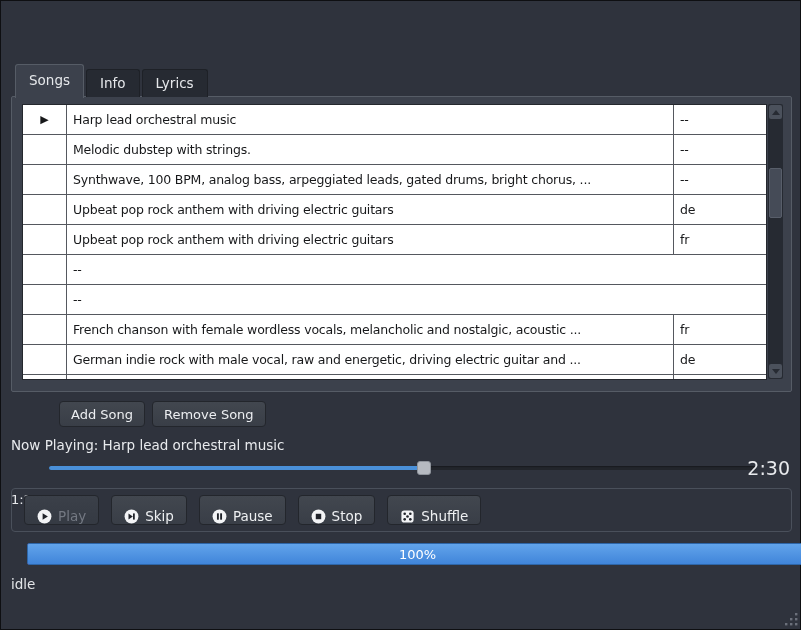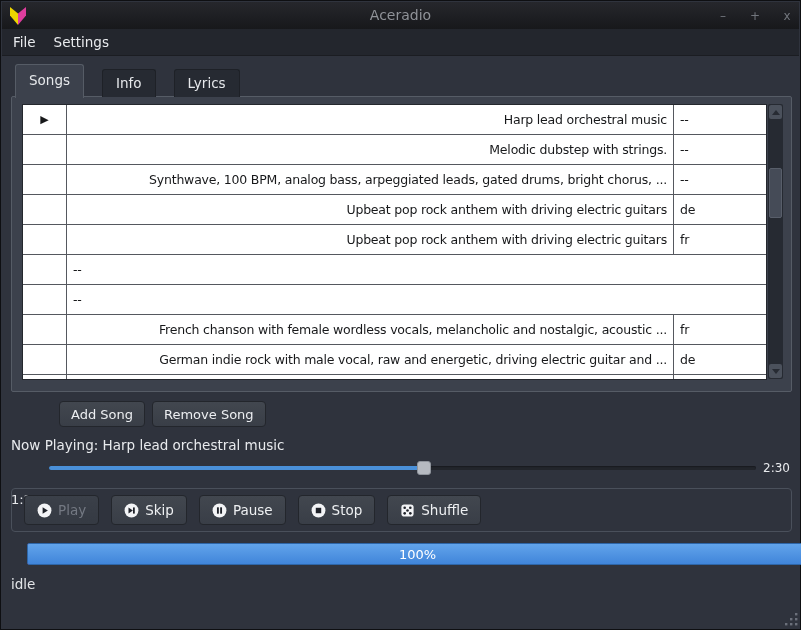--- a/index.html
+++ b/index.html
@@ -22,36 +22,36 @@
   .menubar{position:absolute;left:1px;right:1px;top:28px;height:27px;
     background:#23262d;border-bottom:1px solid #1b1d22;display:flex;
     align-items:center;padding-left:2px;box-sizing:border-box;}
   .menu-item{padding:0 9px;font-size:13.5px;color:#e9ebee;height:27px;line-height:26px;}
 
   
   .tabbar{position:absolute;left:14px;top:62px;height:34px;display:flex;
     align-items:flex-end;z-index:3;}
   .tab{background:#262a32;border:1px solid #1e2127;border-bottom:none;
     border-radius:3px 3px 0 0;padding:0 13px;height:27px;line-height:27px;
-    font-size:13.5px;color:#e6e8eb;margin-right:18px;}
+    font-size:13.5px;color:#e6e8eb;margin-right:2px;}
   .tab.active{height:33px;line-height:31px;background:#3c414c;
     border-color:#565c66;margin-bottom:-1px;}
 
   
   .pane{position:absolute;left:10px;top:95px;width:781px;height:296px;
     background:#3c414c;border:1px solid #565c66;border-radius:2px;
     box-sizing:border-box;z-index:2;}
   .table-area{position:absolute;left:10px;top:7px;display:flex;}
   .tgrid{width:745px;background:#ffffff;border:1px solid #24272d;box-sizing:border-box;}
   .trow{display:flex;height:29px;border-bottom:1px solid #55585e;background:#fff;}
   .trow.partial{height:4px;border-bottom:none;}
   .tcell{line-height:29px;font-size:12.5px;letter-spacing:-0.2px;color:#17181a;
     white-space:nowrap;overflow:hidden;box-sizing:border-box;}
   .c0{width:44px;border-right:1px solid #55585e;text-align:center;font-size:11px;}
-  .c1{flex:1;border-right:1px solid #55585e;padding:0 6px;text-align:right;}
+  .c1{flex:1;border-right:1px solid #55585e;padding:0 6px;}
   .c2{width:92px;padding:0 6px;}
 
   
   .vscroll{width:15px;height:275px;background:#262a32;margin-left:1px;
     position:relative;border-radius:2px;}
   .sbtn{position:absolute;left:1px;width:13px;height:14px;background:#4b515c;
     border-radius:2px;display:flex;align-items:center;justify-content:center;}
   .sbtn.up{top:1px;} .sbtn.down{bottom:1px;}
   .arr-up{width:0;height:0;border-left:4px solid transparent;
     border-right:4px solid transparent;border-bottom:5px solid #272b33;}
@@ -64,34 +64,34 @@
   .btn{display:inline-flex;align-items:center;height:26px;padding:0 11px;
     background:linear-gradient(#42474f,#393e47);border:1px solid #23262c;
     border-radius:4px;color:#eceef1;font-size:13px;box-sizing:border-box;}
   .lib-buttons{position:absolute;left:10px;top:400px;display:flex;gap:7px;padding-left:48px;}
 
   .now-playing{position:absolute;left:10px;top:436px;font-size:13.5px;color:#e8eaed;}
 
   
   .t-elapsed{position:absolute;left:10px;top:459px;font-size:13px;color:#e8eaed;
     line-height:16px;margin-top:32px;}
-  .t-total{position:absolute;right:10px;top:459px;font-size:12px;color:#e8eaed;
+  .t-total{position:absolute;right:10px;top:459px;font-size:19px;color:#e8eaed;
     line-height:16px;}
   .slider{position:absolute;left:48px;top:459px;width:707px;height:16px;}
   .track{position:absolute;left:0;right:0;top:6px;height:4px;background:#22252b;
     border-radius:2px;box-shadow:inset 0 1px 1px #191b20;}
   .fill{position:absolute;left:0;top:6px;height:4px;background:#4a90d9;border-radius:2px;}
   .handle{position:absolute;top:1px;width:14px;height:14px;background:#b6bac1;
     border:1px solid #8f949c;border-radius:3px;box-sizing:border-box;}
 
   
   .playback-group{position:absolute;left:10px;top:487px;width:781px;height:44px;
     border:1px solid #4a505b;border-radius:4px;box-sizing:border-box;
     display:flex;align-items:center;padding-left:12px;gap:12px;}
-  .pbtn{height:30px;display:inline-flex;align-items:center;gap:6px;padding:0 12px;
+  .pbtn{height:30px;display:inline-flex;align-items:flex-end;gap:6px;padding:0 12px;
     background:linear-gradient(#42474f,#393e47);border:1px solid #23262c;
     border-radius:4px;color:#eef0f2;font-size:13.5px;box-sizing:border-box;}
   .pbtn.disabled{color:#747983;background:linear-gradient(#3b4049,#353a43);}
   .pbtn svg{display:block;}
 
   
   .progressbar{position:absolute;left:26px;top:542px;width:781px;height:22px;
     border-radius:2px;background:#ef4444;overflow:hidden;box-sizing:border-box;
     border:1px solid #2e66a8;}
   .progress-fill{position:absolute;left:0;top:0;bottom:0;
@@ -100,37 +100,21 @@
     text-align:center;color:#ffffff;font-size:13px;}
 
   .status-idle{position:absolute;left:10px;top:575px;font-size:13.5px;color:#e3e5e8;}
   .resize-grip{position:absolute;right:2px;bottom:3px;width:14px;height:14px;}
 </style>
 </head>
 <body>
 
 <div class="app">
 
-  <div class="titlebar">
-    <svg class="tb-logo" viewBox="0 0 22 22">
-      <polygon points="3,2 11,8.5 11,20 3,10.5" fill="#ecd400"></polygon>
-      <polygon points="19,2 11,8.5 11,20 19,10.5" fill="#de3d9d"></polygon>
-    </svg>
-    <div class="tb-title">Aceradio</div>
-    <div class="tb-controls">
-      <span>–</span>
-      <span>+</span>
-      <span>x</span>
-    </div>
-  </div>
-
-  <div class="menubar">
-    <span class="menu-item">File</span>
-    <span class="menu-item">Settings</span>
-  </div>
+
 
   <div class="tabbar">
     <div class="tab active">Songs</div>
     <div class="tab">Info</div>
     <div class="tab">Lyrics</div>
   </div>
 
   <div class="pane">
     <div class="table-area">
       <div class="tgrid" id="song-rows">

